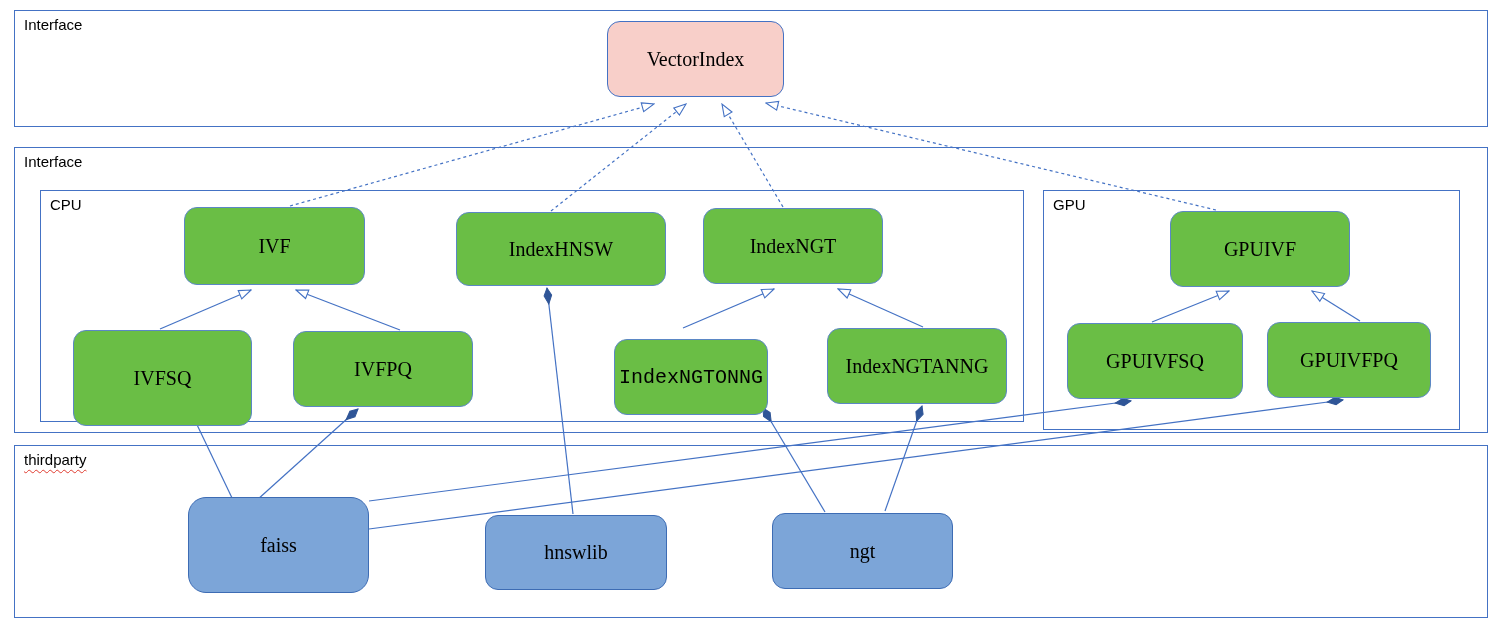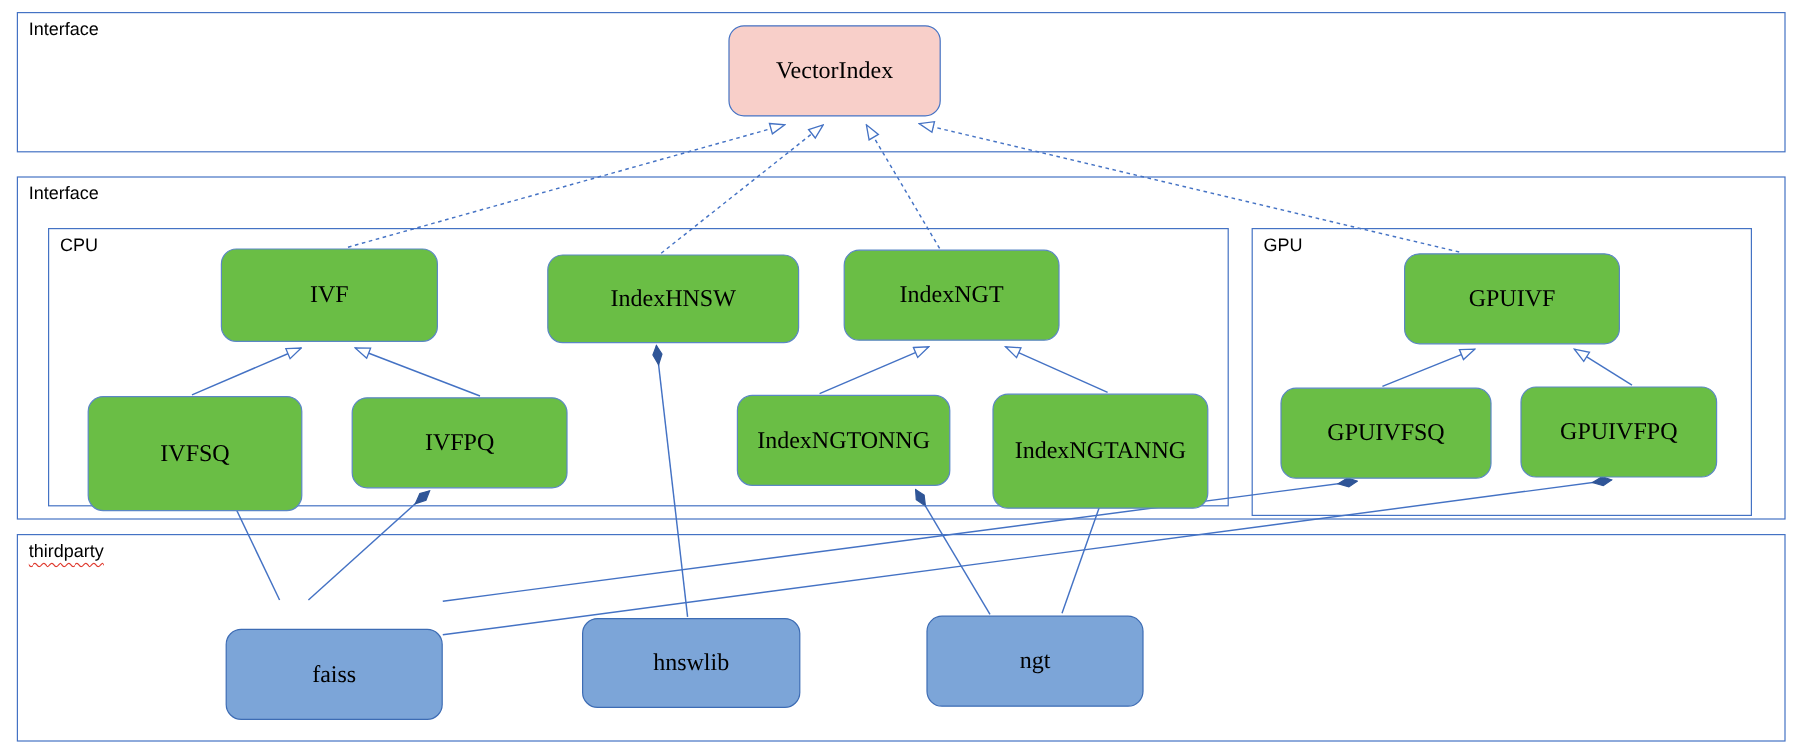--- a/index.html
+++ b/index.html
@@ -124,33 +124,33 @@
     </div>
     <div class="node class" style="left: 1170px; top: 211px; width: 180px; height: 76px;">
       <span>GPUIVF</span>
     </div>
     <div class="node class" style="left: 73px; top: 330px; width: 179px; height: 96px;">
       <span>IVFSQ</span>
     </div>
     <div class="node class" style="left: 293px; top: 331px; width: 180px; height: 76px; text-align: right;">
       <span>IVFPQ</span>
     </div>
-    <div class="node class" style="left: 614px; top: 329px; width: 178px; height: 76px;">
+    <div class="node class" style="left: 614px; top: 339px; width: 154px; height: 76px; font-family: Liberation Mono, monospace;">
       <span>IndexNGTONNG</span>
     </div>
-    <div class="node class" style="left: 827px; top: 328px; width: 180px; height: 96px;">
+    <div class="node class" style="left: 827px; top: 328px; width: 180px; height: 76px;">
       <span>IndexNGTANNG</span>
     </div>
     <div class="node class" style="left: 1067px; top: 323px; width: 176px; height: 76px;">
       <span>GPUIVFSQ</span>
     </div>
     <div class="node class" style="left: 1267px; top: 322px; width: 164px; height: 76px;">
       <span>GPUIVFPQ</span>
     </div>
-    <div class="node library" style="left: 188px; top: 524px; width: 181px; height: 76px;">
+    <div class="node library" style="left: 188px; top: 497px; width: 181px; height: 96px; border-radius: 18px;">
       <span>faiss</span>
     </div>
     <div class="node library" style="left: 485px; top: 515px; width: 182px; height: 75px;">
       <span>hnswlib</span>
     </div>
     <div class="node library" style="left: 772px; top: 513px; width: 181px; height: 76px;">
       <span>ngt</span>
     </div>
   </div>
 

